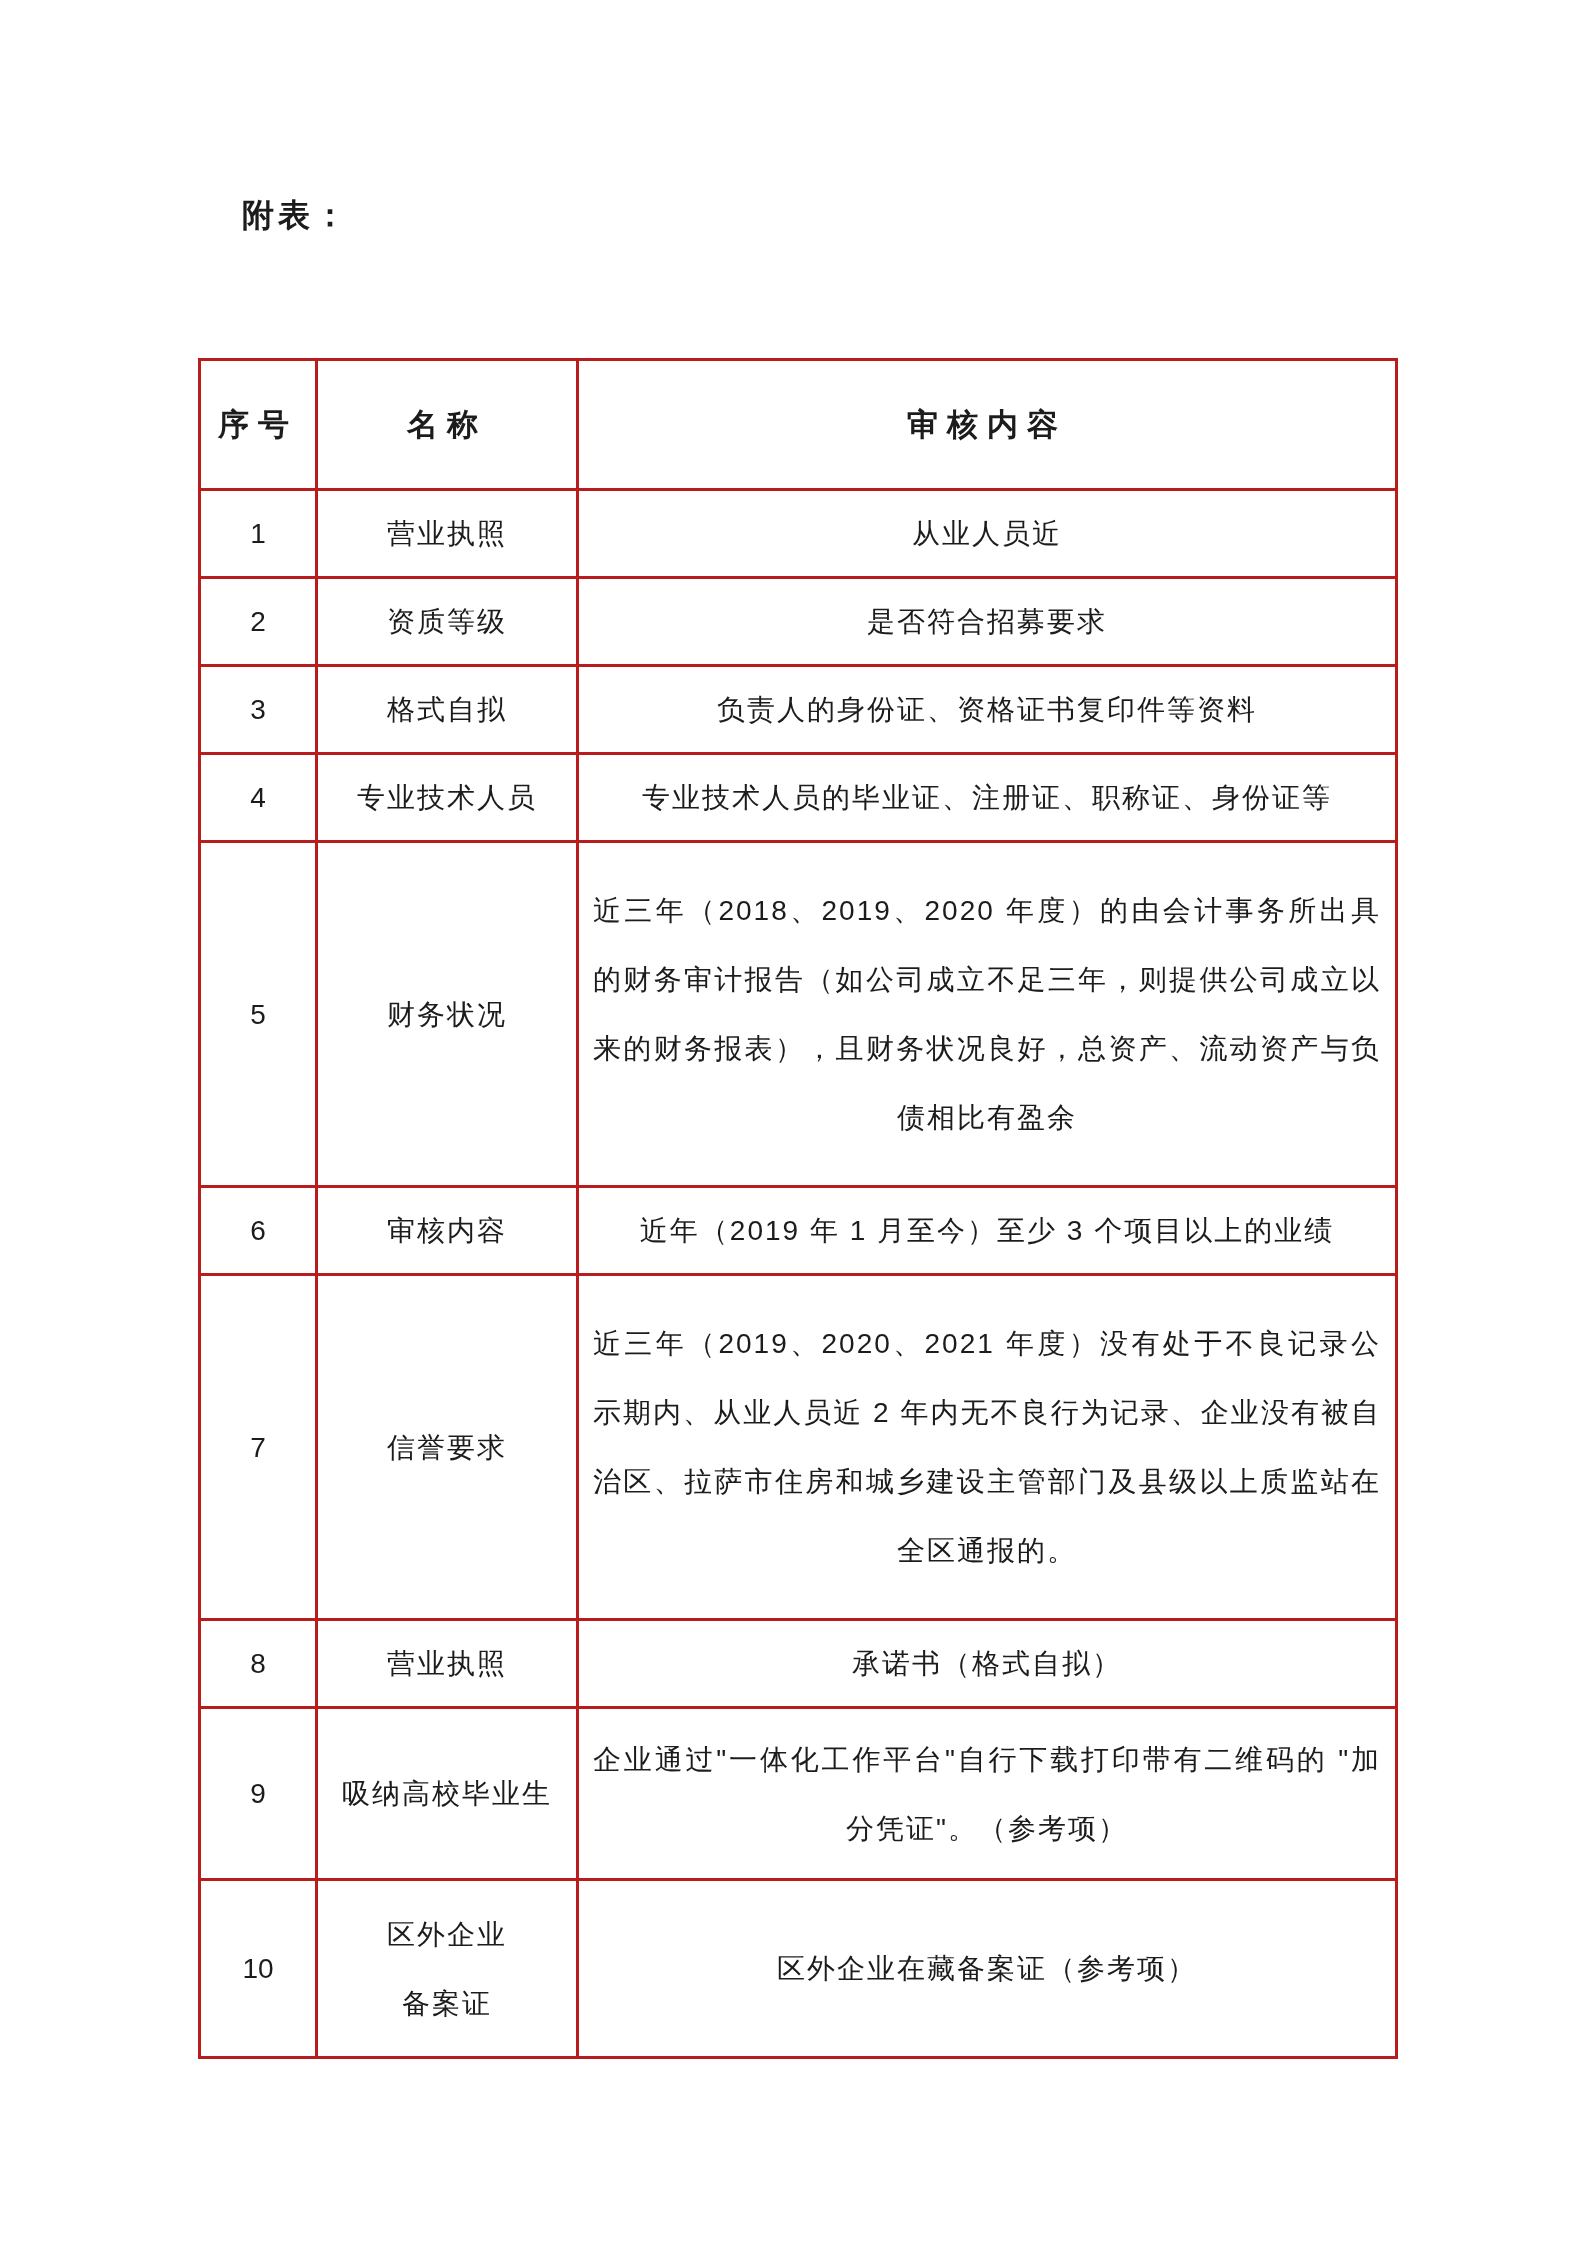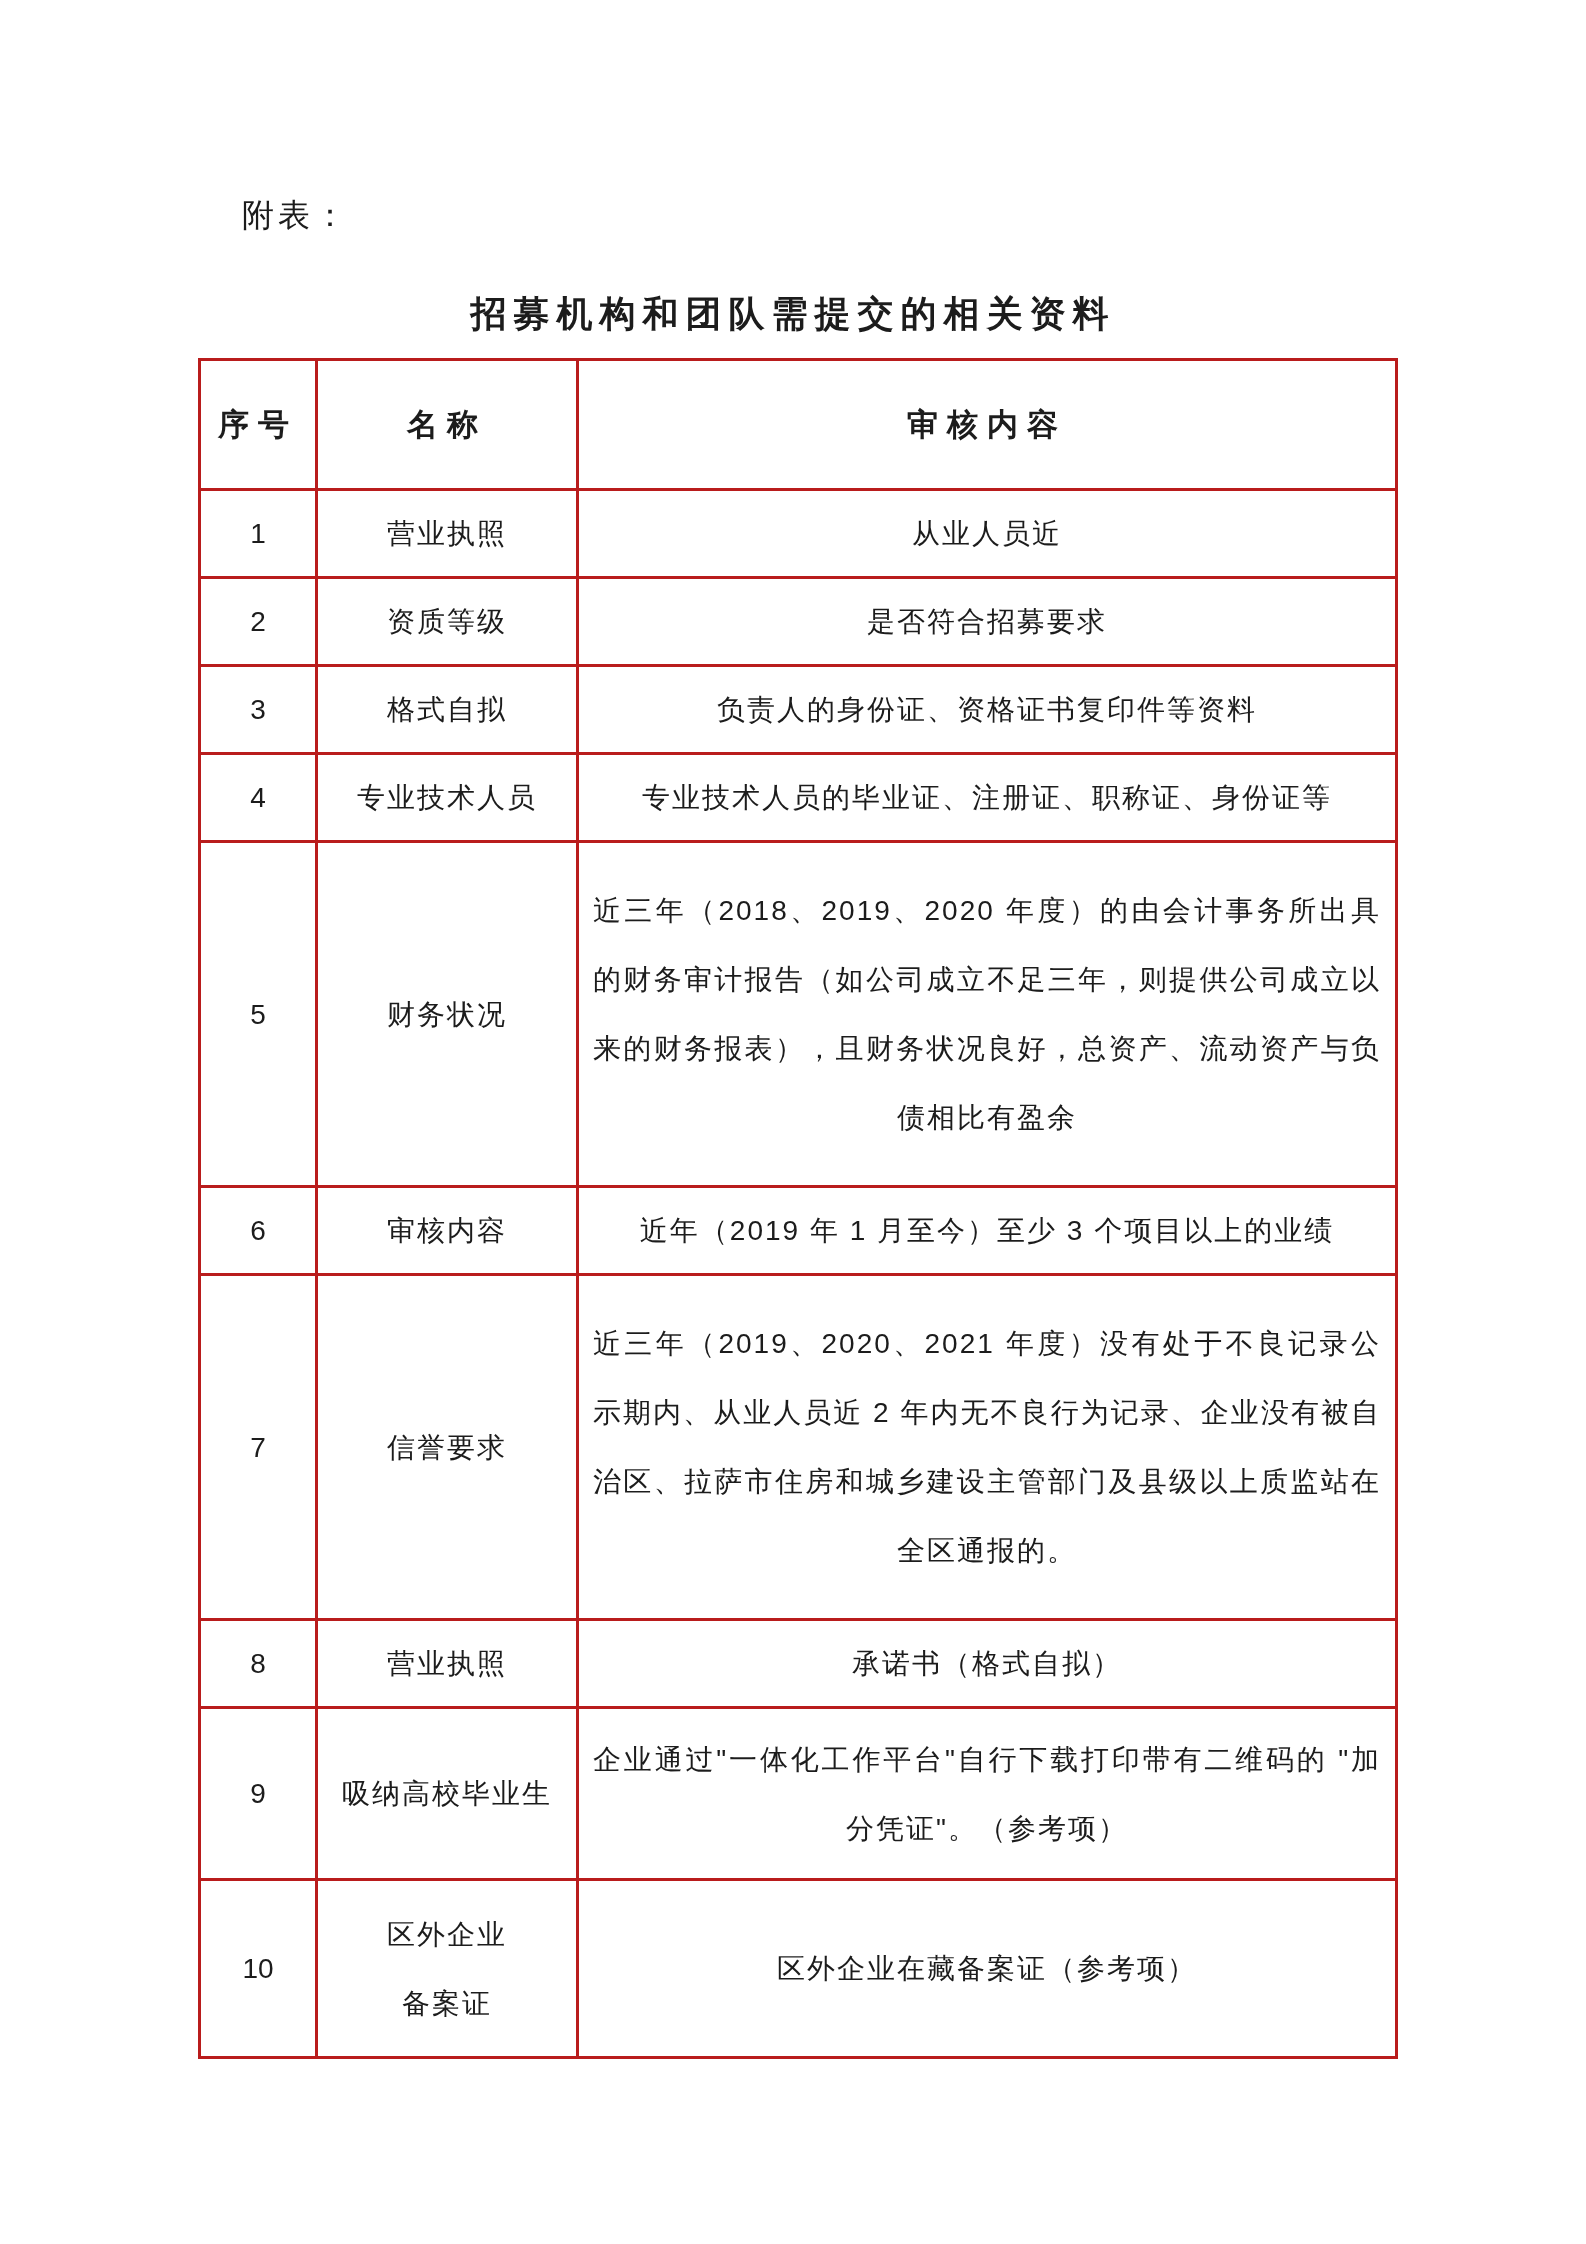--- a/index.html
+++ b/index.html
@@ -12,21 +12,21 @@
     color: #1c1c1c;
     font-family: "Liberation Sans", "DejaVu Sans", sans-serif;
     box-sizing: border-box;
     overflow: hidden;
   }
   .appendix {
     position: absolute;
     left: 242px;
     top: 195px;
     font-size: 32px;
-    font-weight: normal;
+    font-weight: bold;
     letter-spacing: 4px;
     line-height: 40px;
   }
   .title {
     position: absolute;
     left: 0;
     top: 291px;
     width: 100%;
     margin: 0;
     text-align: center;
@@ -76,21 +76,20 @@
     -moz-text-align-last: center;
   }
 </style>
 </head>
 <body>
 
 <div class="page">
 
   <div class="appendix">附表：</div>
 
-  <h1 class="title">招募机构和团队需提交的相关资料</h1>
 
   <table class="materials">
     <colgroup>
         <col class="c1">
         <col class="c2">
         <col class="c3">
       </colgroup>
     <thead>
       <tr>
         <th>序号</th>

